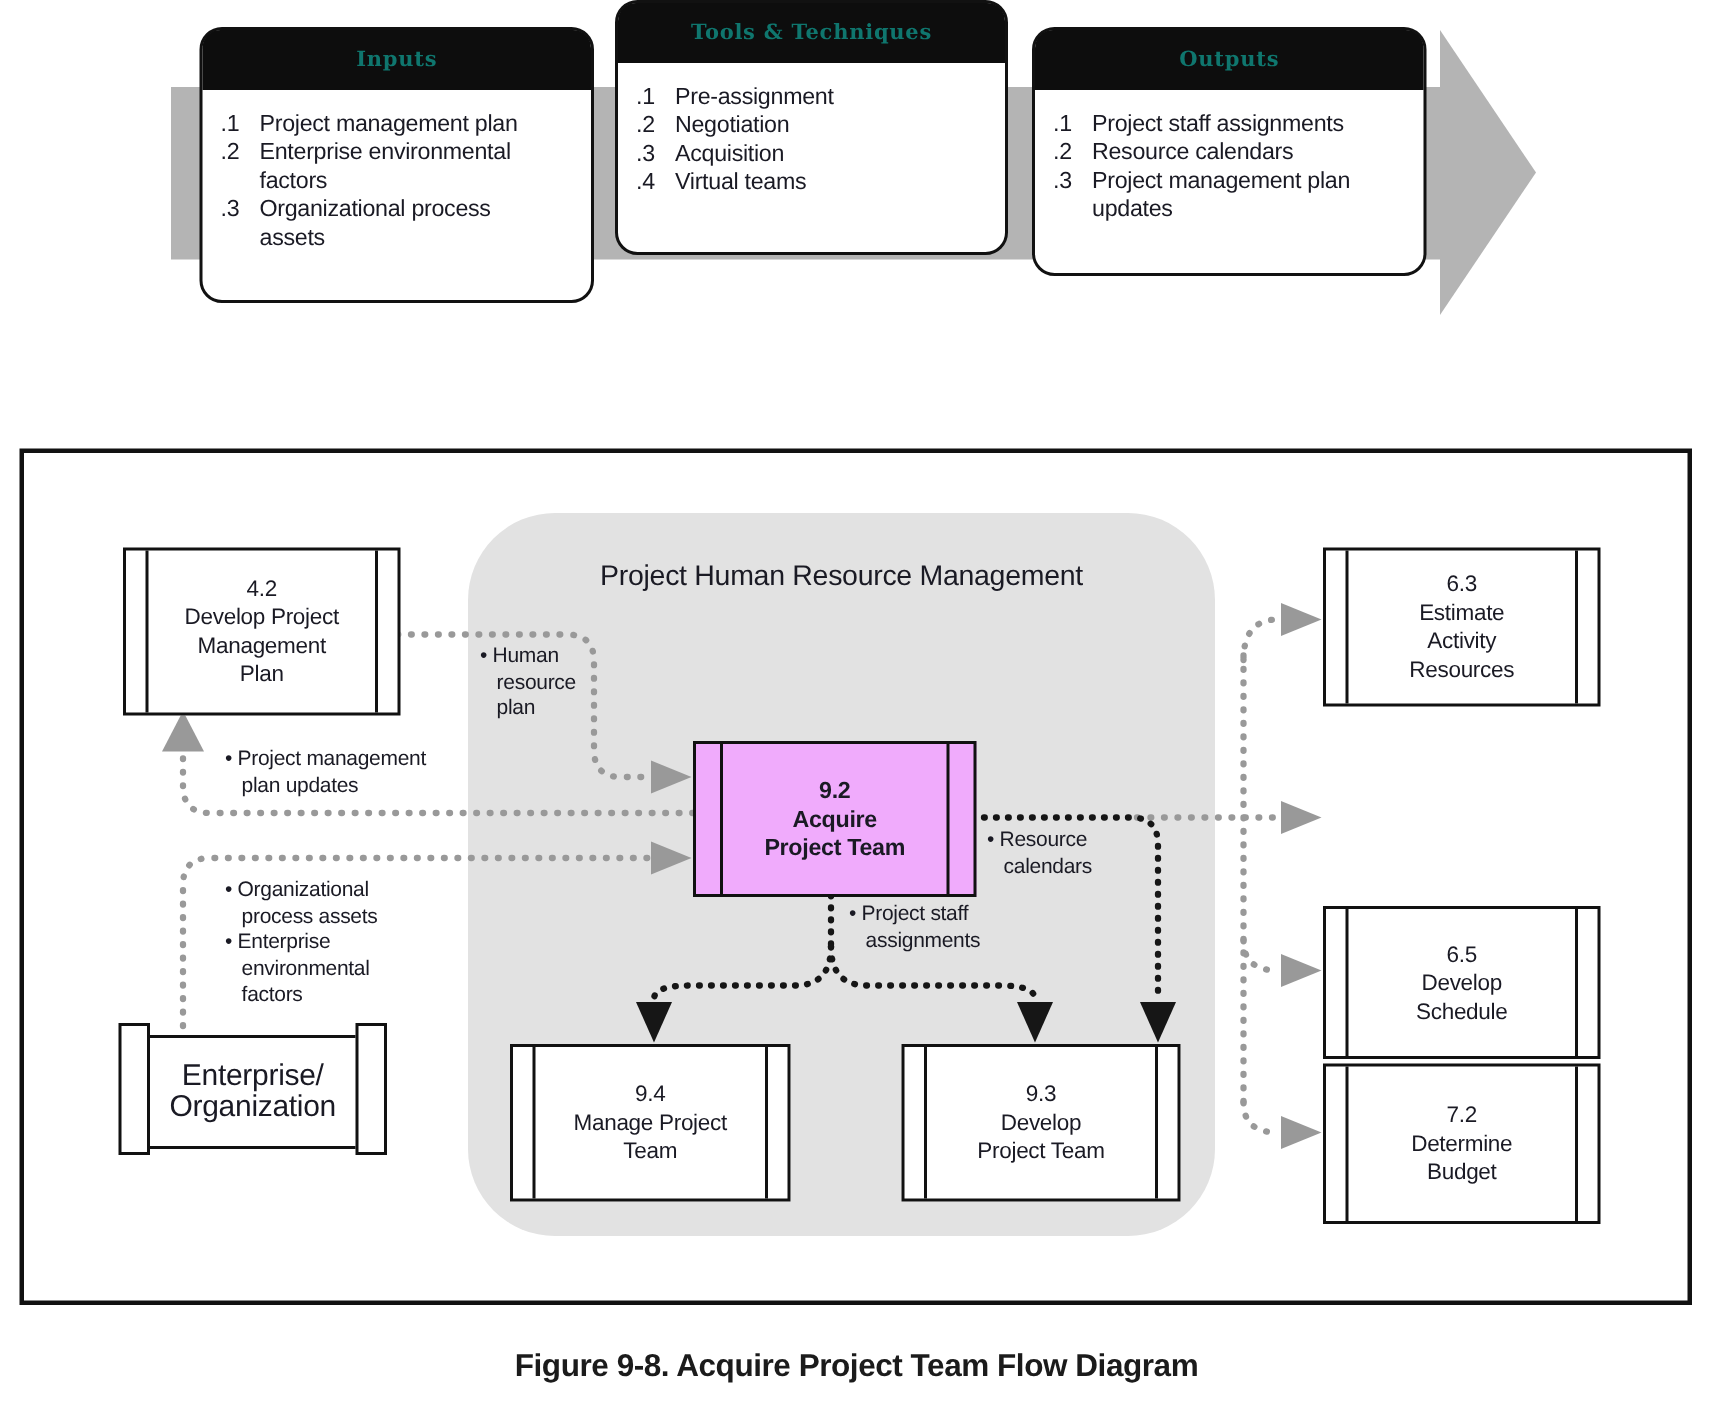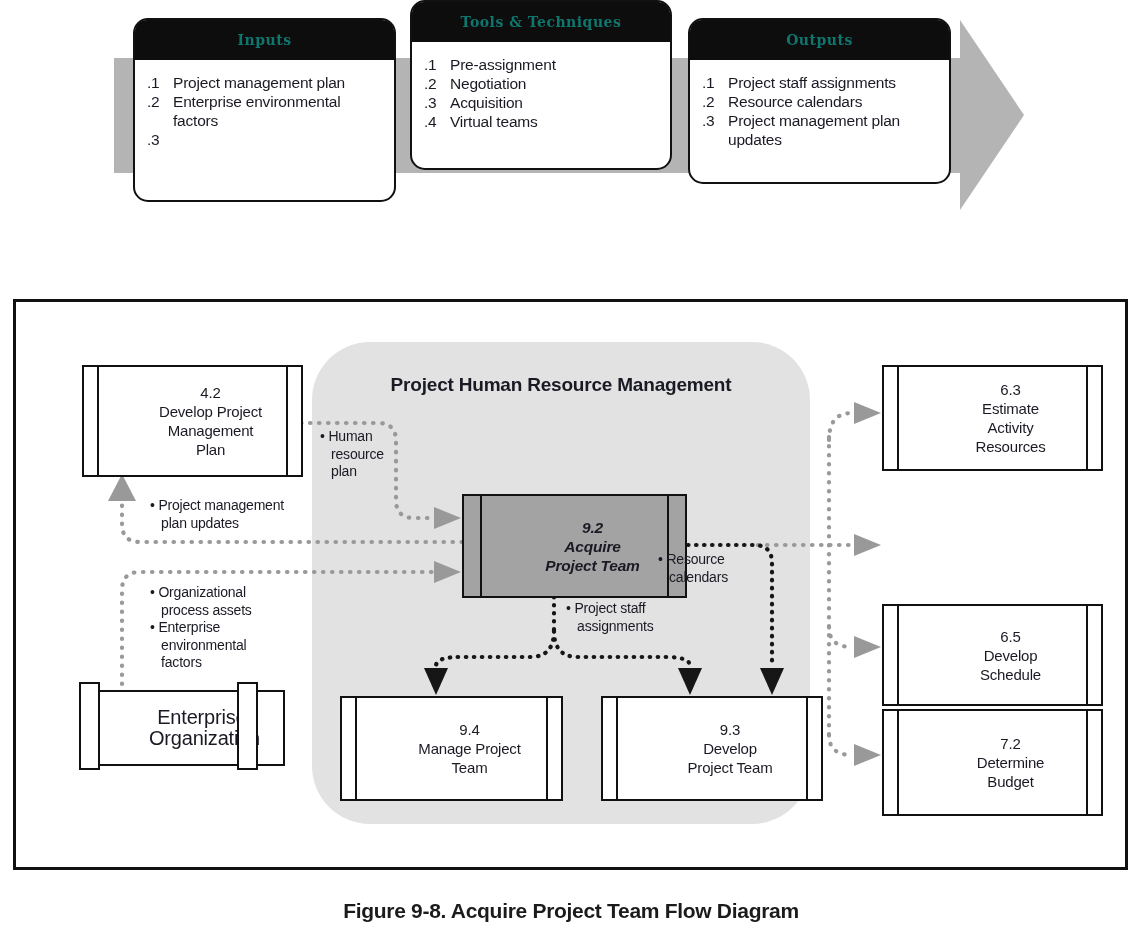--- a/index.html
+++ b/index.html
@@ -14,30 +14,30 @@
   .itto-header{height:40px;background:#0d0d0d;border-radius:12px 12px 0 0;display:flex;align-items:center;justify-content:center;}
   .itto-header span{font-family:"DejaVu Serif",serif;font-weight:bold;font-size:14px;color:#0f766e;letter-spacing:.5px;}
   .itto-body{padding:13px 24px 0 12px;}
   .itto-row{display:grid;grid-template-columns:26px 1fr;font-size:15.5px;line-height:19px;letter-spacing:-0.2px;}
   .caption{position:absolute;left:0;width:100%;text-align:center;font-weight:bold;font-size:21px;
         letter-spacing:-0.3px;color:#1b1b1b;z-index:5;}
 
   
   .fig8-border{position:absolute;left:13px;top:299px;width:1109px;height:565px;border:3px solid #111;z-index:0;}
   .hrm-region{position:absolute;left:312px;top:342px;width:498px;height:482px;background:#e2e2e2;border-radius:58px;z-index:1;}
-  .hrm-title{position:absolute;left:312px;top:374px;width:498px;text-align:center;font-weight:bold;
+  .hrm-title{position:absolute;left:312px;top:374px;width:498px;text-align:center;font-weight:normal;
         font-size:19px;letter-spacing:-0.2px;z-index:2;}
   #connectors{position:absolute;left:0;top:0;width:1142px;height:946px;z-index:2;pointer-events:none;}
 
   .pnode{position:absolute;background:#ffffff;border:2px solid #111;z-index:3;
-        display:flex;align-items:center;justify-content:center;text-align:center;padding-left:36px;}
+        display:flex;align-items:center;justify-content:center;text-align:center;}
   .pnode .ntext{white-space:pre-line;font-size:15px;line-height:19px;letter-spacing:-0.2px;}
   .vbar{position:absolute;top:0;bottom:0;width:2px;background:#111;}
   .vbar.l{left:13px}.vbar.r{right:13px}
-  .pnode.center{background:#a3a3a3;font-style:italic;}
+  .pnode.center{background:#f0abfc;}
   .pnode.center .ntext{font-weight:bold;font-size:15.5px;}
   .pnode.center .vbar.l{left:16px}.pnode.center .vbar.r{right:16px}
 
   .ent-bar{position:absolute;width:17px;background:#ffffff;border:2px solid #111;z-index:4;}
   .flow-label{position:absolute;white-space:pre;font-size:14px;line-height:17.5px;letter-spacing:-0.2px;z-index:4;}
 </style>
 </head>
 <body>
 
 <div id="page">
@@ -53,20 +53,21 @@
       <div class="itto-row">
           <span>.1</span>
           <span>Project management plan</span>
         </div>
       <div class="itto-row">
           <span>.2</span>
           <span>Enterprise environmental factors</span>
         </div>
       <div class="itto-row">
           <span>.3</span>
+          <span>Organizational process assets</span>
         </div>
     </div>
   </div>
 
   <div class="itto-box" style="left:410px;top:0;width:258px;height:166px">
     <div class="itto-header">
       <span>Tools &amp; Techniques</span>
     </div>
     <div class="itto-body">
       <div class="itto-row">

